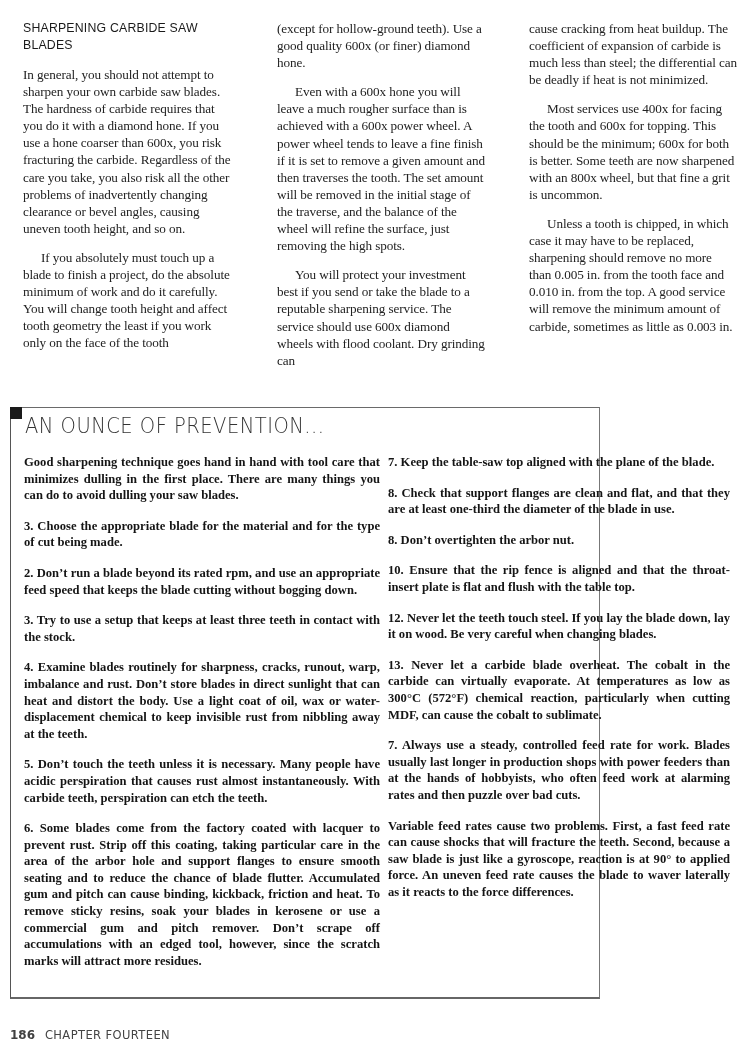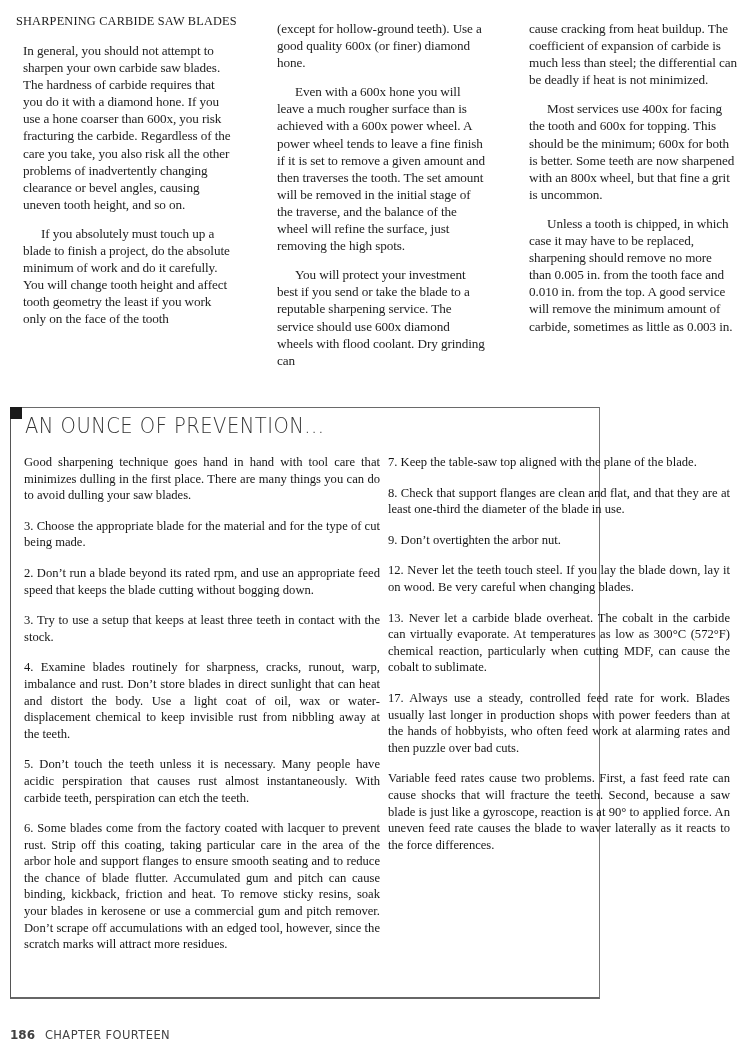--- a/index.html
+++ b/index.html
@@ -10,38 +10,38 @@
   .col {
     position:absolute; top:8px; font-family:"Liberation Serif", "DejaVu Serif", serif;
     font-size:13.2px; line-height:17.1px; color:#222; letter-spacing:-0.1px;
   }
   .col1 { left:11px; width:232px; }
   .col2 { left:265px; width:232px; }
   .col3 { left:517px; width:232px; }
   .col p { margin:12px; }
   .col p.indent { text-indent:18px; }
   .section-heading {
-    font-family:Liberation Serif, serif; font-size:12.3px; line-height:17px;
-    letter-spacing:0.2px; color:#1a1a1a; margin:5px; font-weight:normal;
+    font-family:Liberation Sans, sans-serif; font-size:12.3px; line-height:17px;
+    letter-spacing:0.2px; color:#1a1a1a; margin:12px; font-weight:normal;
   }
   .box {
     position:absolute; left:10px; top:407px; width:590px; height:592px;
     border:1px solid #6a6a6a; border-left:1.5px solid #555; border-bottom:2px solid #666; border-right:1.5px solid #777;
     box-sizing:border-box;
   }
   .corner {
     position:absolute; left:10px; top:407px; width:12px; height:12px; background:#1a1a1a;
   }
   .box-title {
     position:absolute; left:14px; top:6px; font-family:"DejaVu Sans", "Liberation Sans", sans-serif;
     font-size:21px; font-weight:200; letter-spacing:0.5px; color:#333; margin:0; white-space:nowrap;
     transform:scaleX(0.93); transform-origin:left top;
   }
   .bcol {
-    position:absolute; font-family:"Liberation Serif", "DejaVu Serif", serif; font-weight:normal;
+    position:absolute; font-family:"Liberation Serif", "DejaVu Serif", serif; font-weight:bold;
     font-size:12.6px; line-height:16.6px; color:#151515; text-align:justify;
   }
   .bcol1 { left:13px; top:46px; width:356px; }
   .bcol2 { left:377px; top:46px; width:342px; }
   .bcol p { margin:0 0 14px 0; }
   .footer {
     position:absolute; left:10px; top:1028px; font-family:"DejaVu Sans", "Liberation Sans", sans-serif;
     font-size:12px; color:#333; white-space:nowrap;
   }
   .footer .pnum { font-weight:bold; color:#404040; margin-right:6px; }
@@ -75,24 +75,25 @@
     <p>3. Choose the appropriate blade for the material and for the type of cut being made.</p>
     <p>2. Don’t run a blade beyond its rated rpm, and use an appropriate feed speed that keeps the blade cutting without bogging down.</p>
     <p>3. Try to use a setup that keeps at least three teeth in contact with the stock.</p>
     <p>4. Examine blades routinely for sharpness, cracks, runout, warp, imbalance and rust. Don’t store blades in direct sunlight that can heat and distort the body. Use a light coat of oil, wax or water-displacement chemical to keep invisible rust from nibbling away at the teeth.</p>
     <p>5. Don’t touch the teeth unless it is necessary. Many people have acidic perspiration that causes rust almost instantaneously. With carbide teeth, perspiration can etch the teeth.</p>
     <p>6. Some blades come from the factory coated with lacquer to prevent rust. Strip off this coating, taking particular care in the area of the arbor hole and support flanges to ensure smooth seating and to reduce the chance of blade flutter. Accumulated gum and pitch can cause binding, kickback, friction and heat. To remove sticky resins, soak your blades in kerosene or use a commercial gum and pitch remover. Don’t scrape off accumulations with an edged tool, however, since the scratch marks will attract more residues.</p>
   </div>
   <div class="bcol bcol2">
     <p>7. Keep the table-saw top aligned with the plane of the blade.</p>
     <p>8. Check that support flanges are clean and flat, and that they are at least one-third the diameter of the blade in use.</p>
-    <p>9. Don’t overtighten the arbor nut.</p>
+    <p>8. Don’t overtighten the arbor nut.</p>
+    <p>10. Ensure that the rip fence is aligned and that the throat-insert plate is flat and flush with the table top.</p>
     <p>12. Never let the teeth touch steel. If you lay the blade down, lay it on wood. Be very careful when changing blades.</p>
     <p>13. Never let a carbide blade overheat. The cobalt in the carbide can virtually evaporate. At temperatures as low as 300°C (572°F) chemical reaction, particularly when cutting MDF, can cause the cobalt to sublimate.</p>
-    <p>17. Always use a steady, controlled feed rate for work. Blades usually last longer in production shops with power feeders than at the hands of hobbyists, who often feed work at alarming rates and then puzzle over bad cuts.</p>
+    <p>7. Always use a steady, controlled feed rate for work. Blades usually last longer in production shops with power feeders than at the hands of hobbyists, who often feed work at alarming rates and then puzzle over bad cuts.</p>
     <p>Variable feed rates cause two problems. First, a fast feed rate can cause shocks that will fracture the teeth. Second, because a saw blade is just like a gyroscope, reaction is at 90° to applied force. An uneven feed rate causes the blade to waver laterally as it reacts to the force differences.</p>
   </div>
 </div>
 <div class="corner"></div>
 
 <div class="footer">
   <span class="pnum">186</span>
   <span class="chap">CHAPTER FOURTEEN</span>
 </div>
 

